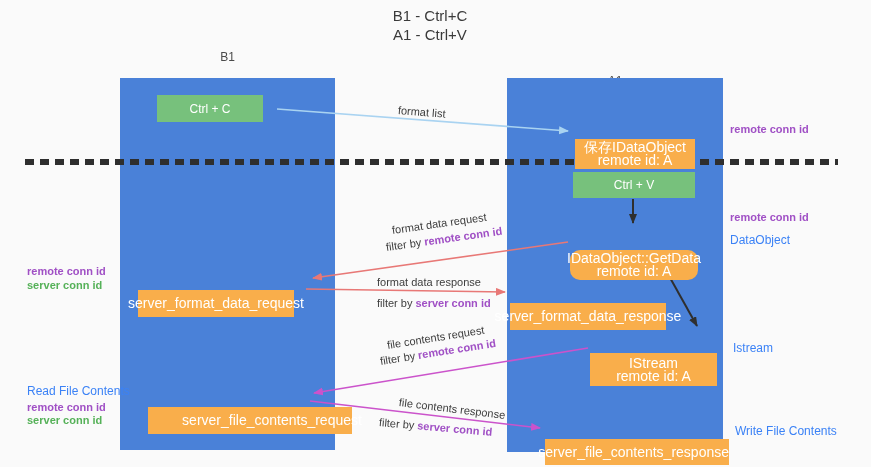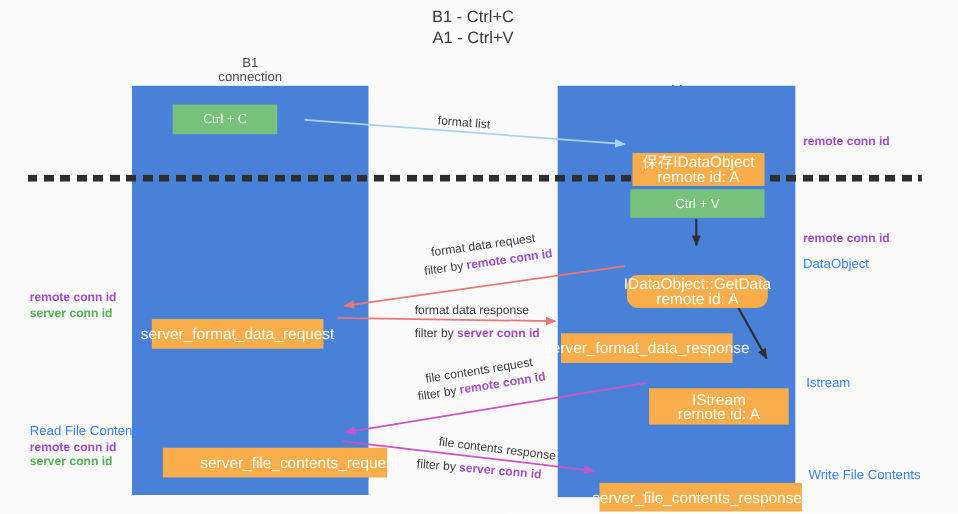--- a/index.html
+++ b/index.html
@@ -25,21 +25,21 @@
     position:absolute; left:25px; top:159px; width:813px; height:6px;
     background:repeating-linear-gradient(90deg,#2e2e2e 0 9px,transparent 9px 15px);
   }
   .box {
     position:absolute; display:flex; flex-direction:column;
     align-items:center; justify-content:center;
     color:#ffffff; text-align:center; white-space:nowrap;
   }
   .box.green { background:var(--box-green,#77c17c); font-size:12px; }
   .box.orange { background:var(--box-orange,#f9ae4b); font-size:14px; line-height:13px;margin-top:22px; }
-  #box-ctrl-c   { left:157px; top:95px;  width:95px; height:27px;font-family:Liberation Serif, serif; }
+  #box-ctrl-c   { left:157px; top:95px;  width:106px; height:27px; }
   #box-save     { left:575px; top:117px; width:120px; height:30px; }
   #box-ctrl-v   { left:573px; top:172px; width:122px; height:26px; }
   #box-getdata  { left:570px; top:228px; width:128px; height:30px;border-radius:10px; }
   #box-sfd-req  { left:138px; top:268px; width:156px; height:27px; }
   #box-sfd-res  { left:510px; top:281px; width:156px; height:27px; }
   #box-istream  { left:590px; top:331px; width:127px; height:33px; }
   #box-sfc-req  { left:148px; top:385px; width:160px; height:27px;padding-left:44px; }
   #box-sfc-res  { left:545px; top:417px; width:184px; height:26px;align-items:flex-end; }
   .lbl {
     position:absolute; font-size:11px; color:#3d3d3d; white-space:nowrap;
@@ -75,21 +75,20 @@
 
 <div id="stage">
 
   <div id="title">
     <div>B1 - Ctrl+C</div>
     <div>A1 - Ctrl+V</div>
   </div>
 
   <div id="hdr-left" class="col-header">
     <div>B1</div>
-    <div>connection</div>
   </div>
   <div id="hdr-right" class="col-header">
     <div>A1</div>
     <div>remote</div>
   </div>
 
   <div id="col-left" class="column"></div>
   <div id="col-right" class="column"></div>
 
   <div id="dashed-line"></div>

